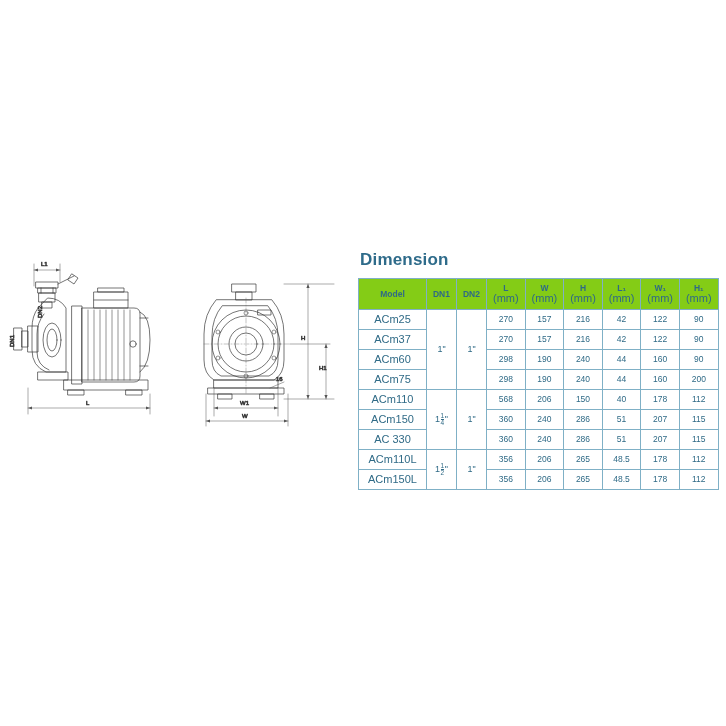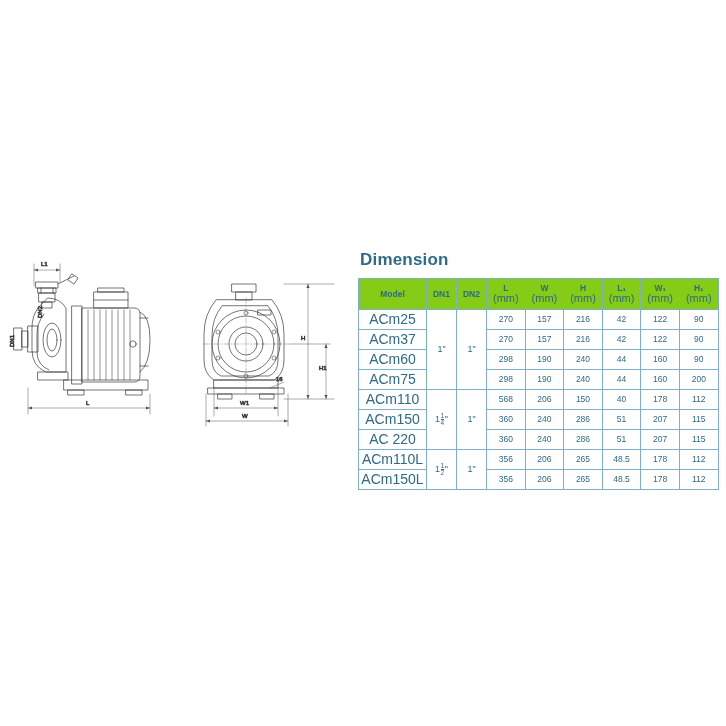--- a/index.html
+++ b/index.html
@@ -69,21 +69,21 @@
     font-size: 8.5px;
     margin-top: 20px;
   }
   table.dim thead th .unit {
     display: block;
     font-weight: normal;
     font-size: 11px;
   }
   table.dim td.model {
     font-weight: normal;
-    font-size: 14px;
+    font-size: 11px;
   }
   table.dim td.dn {
     font-size: 9px;
   }
   .frac {
     display: inline-block;
     vertical-align: middle;
     font-size: 6.5px;
     line-height: 1;
     text-align: center;
@@ -370,21 +370,21 @@
           <td class="model">ACm150</td>
           <td>360</td>
           <td>240</td>
           <td>286</td>
           <td>51</td>
           <td>207</td>
           <td>115</td>
         </tr>
 
         <tr>
-          <td class="model">AC 220</td>
+          <td class="model">AC 330</td>
           <td>360</td>
           <td>240</td>
           <td>286</td>
           <td>51</td>
           <td>207</td>
           <td>115</td>
         </tr>
 
         <tr>
           <td class="model">ACm110L</td>

